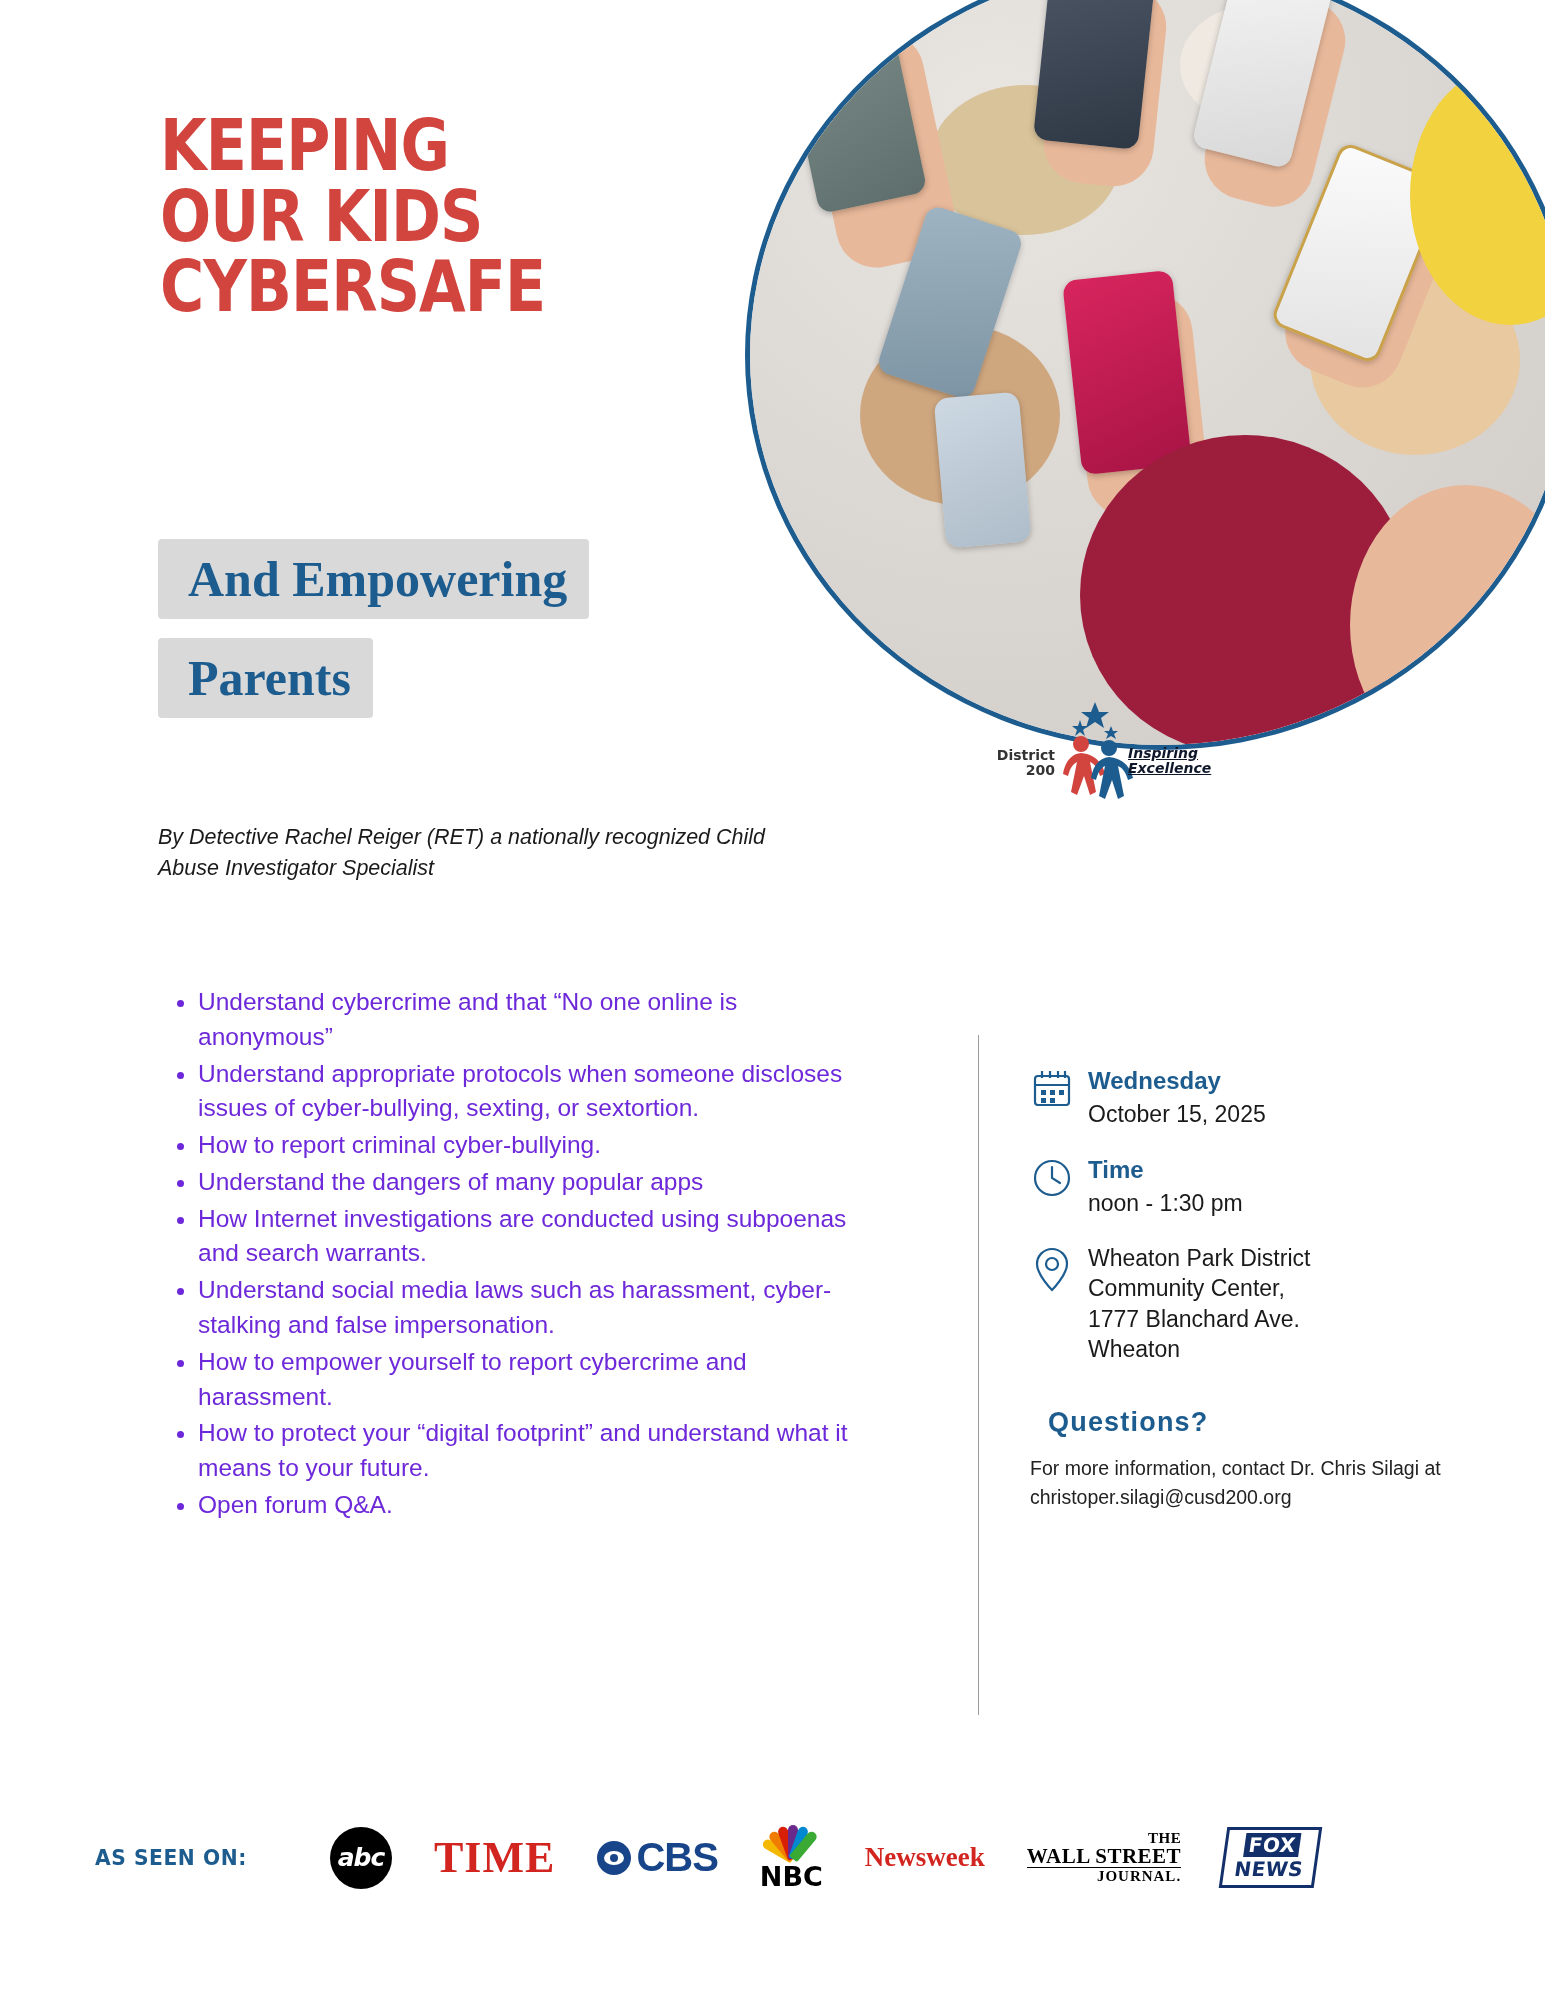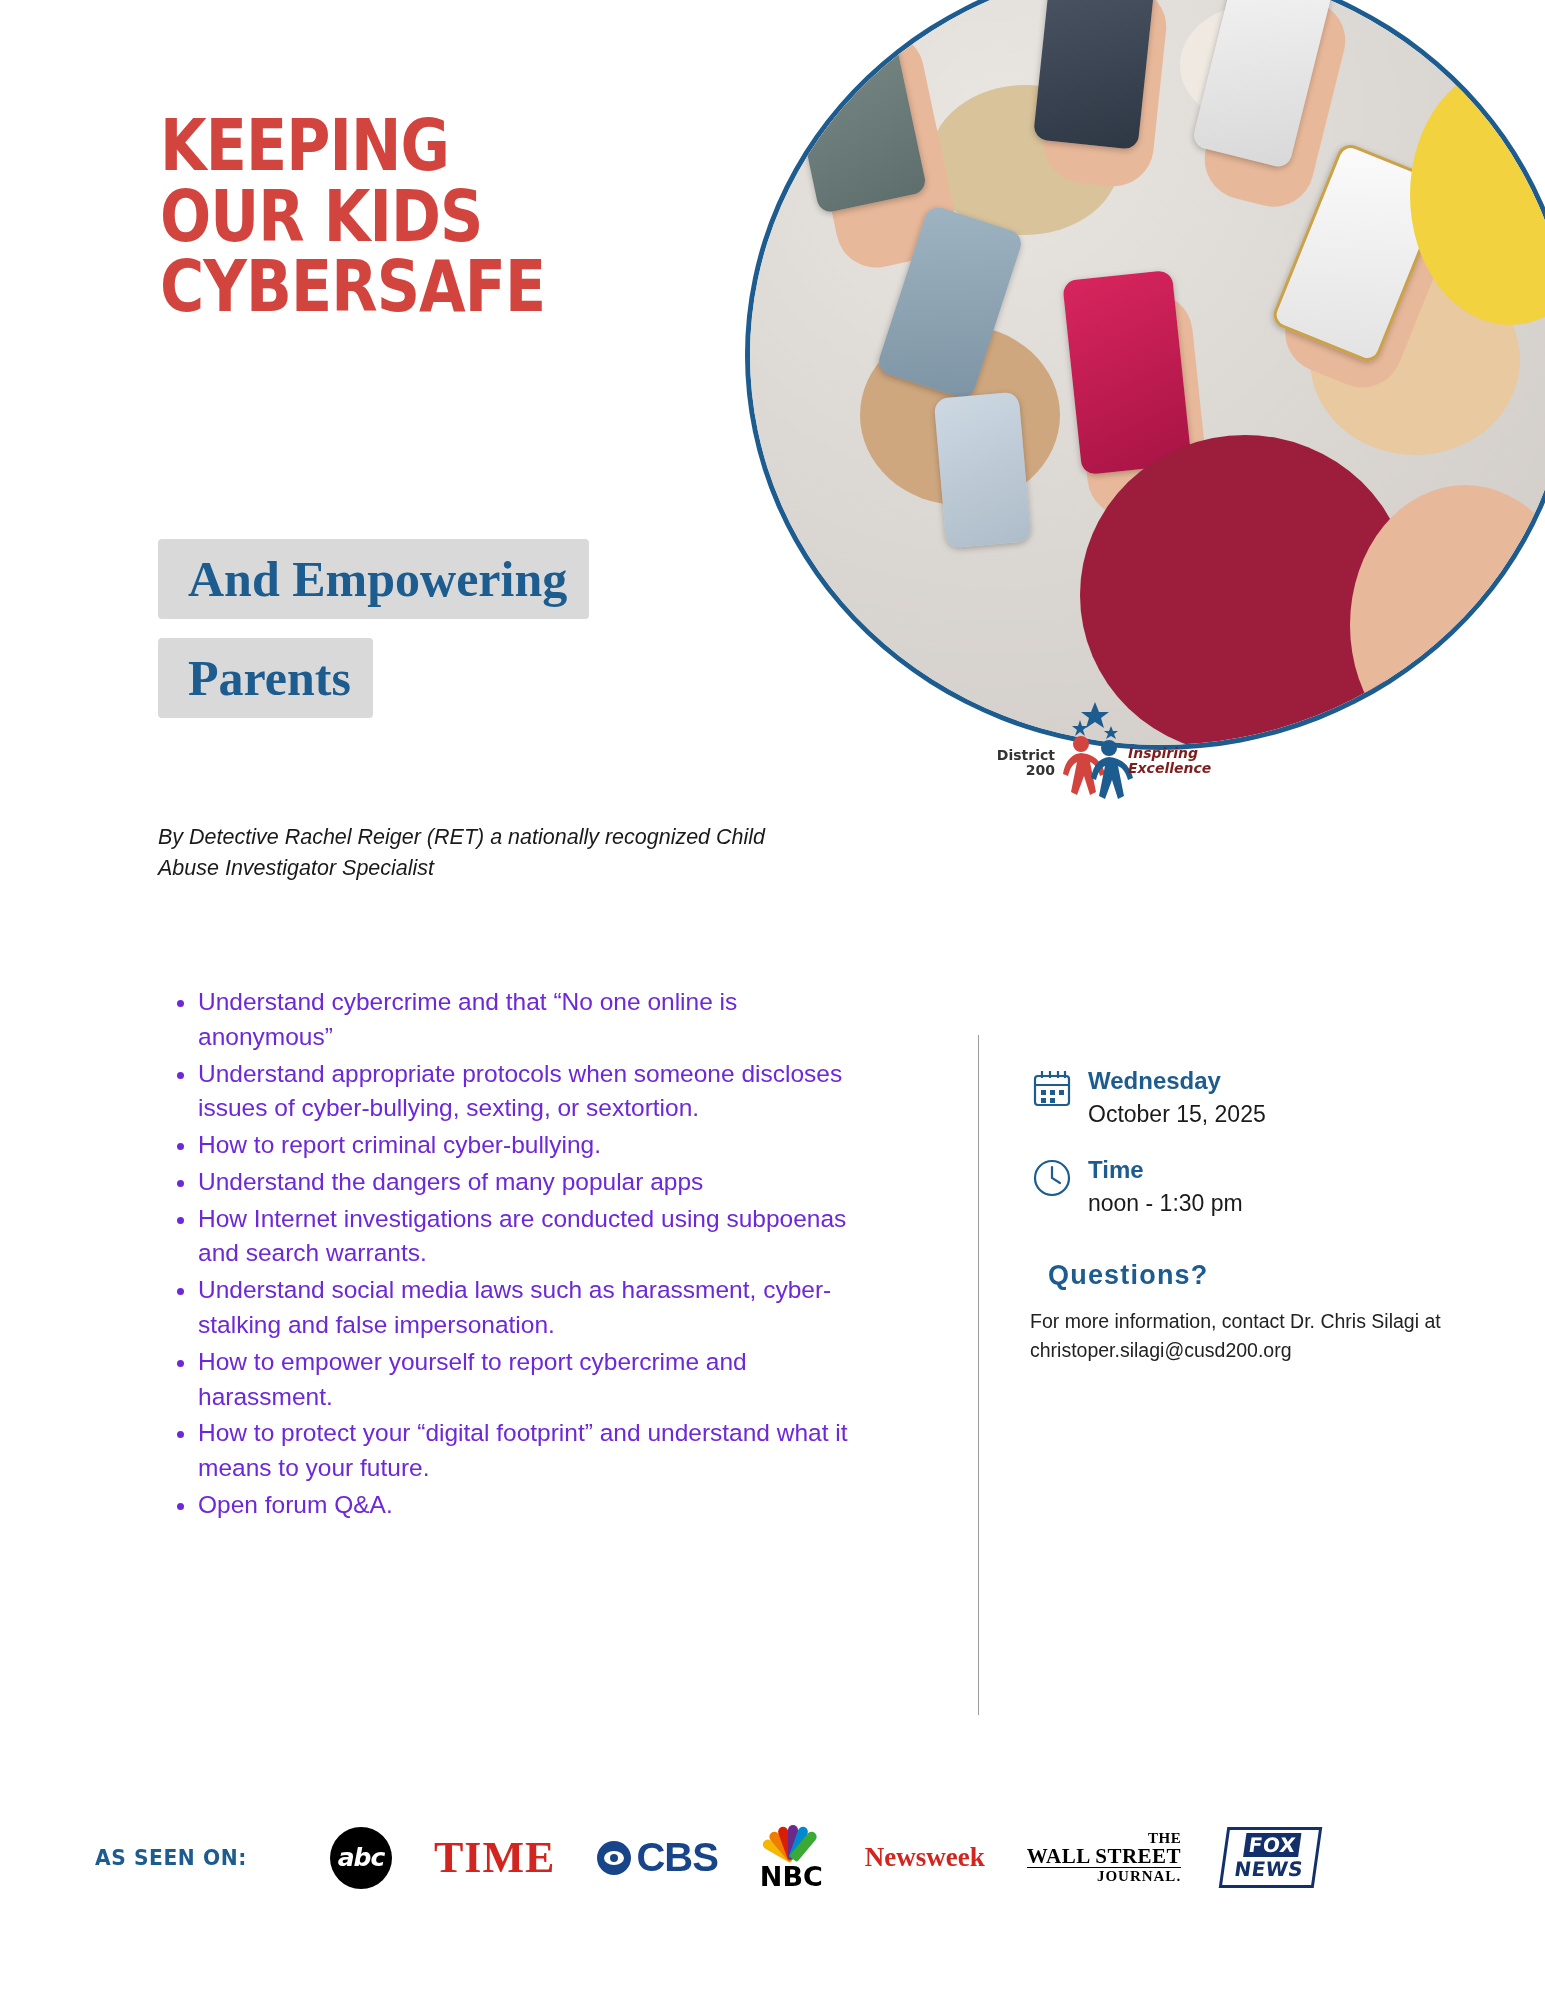--- a/index.html
+++ b/index.html
@@ -293,22 +293,22 @@
   }
   .d200-txt-l {
     position: absolute; left: 0; top: 52px; text-align: right; width: 70px;
     font-family: "DejaVu Sans", sans-serif; font-weight: bold; color: #333;
     line-height: 1.05;
   }
   .d200-txt-l .a { font-size: 14px; }
   .d200-txt-l .b { font-size: 14px; }
   .d200-txt-r {
     position: absolute; left: 143px; top: 50px;
-    font-family: "DejaVu Sans", sans-serif; font-weight: bold; color: #7f1d1d;
-    font-size: 14px; line-height: 1.1; font-style: italic;
+    font-family: "DejaVu Sans", sans-serif; font-weight: bold; color: #0f172a;
+    font-size: 14px; line-height: 1.1; font-style: italic; text-decoration: underline;
   }
 </style>
 </head>
 <body>
 
 <div class="hero-wrap">
   <div class="hero-circle">
     <div class="hero-inner">
 
       <div class="hair" style="left:180px;top:120px;width:190px;height:150px;background:#d9c39a;"></div>
@@ -430,20 +430,34 @@
         <circle cx="22" cy="22" r="17"></circle>
         <polyline points="22,11 22,22 30,27" stroke-linecap="round"></polyline>
       </svg>
     </div>
     <div class="info-txt">
       <div class="info-head">Time</div>
       <div>noon - 1:30 pm</div>
     </div>
   </div>
 
+  <div class="info-row">
+    <div class="info-ico">
+      <svg width="44" height="50" viewBox="0 0 44 50" fill="none" stroke="#1d5c8f" stroke-width="2.2">
+        <path d="M22 4 C13.7 4 7 10.7 7 19 C7 30 22 45 22 45 C22 45 37 30 37 19 C37 10.7 30.3 4 22 4 Z"></path>
+        <circle cx="22" cy="19" r="6"></circle>
+      </svg>
+    </div>
+    <div class="info-txt">
+      <div>Wheaton Park District</div>
+      <div>Community Center,</div>
+      <div>1777 Blanchard Ave.</div>
+      <div>Wheaton</div>
+    </div>
+  </div>
 
   <div class="questions">Questions?</div>
   <div class="qtext">For more information, contact Dr. Chris Silagi at christoper.silagi@cusd200.org</div>
 </div>
 
 <div class="asseen">
   <div class="asseen-label">AS SEEN ON:</div>
   <div class="logos">
 
     <div class="logo-abc">abc</div>

